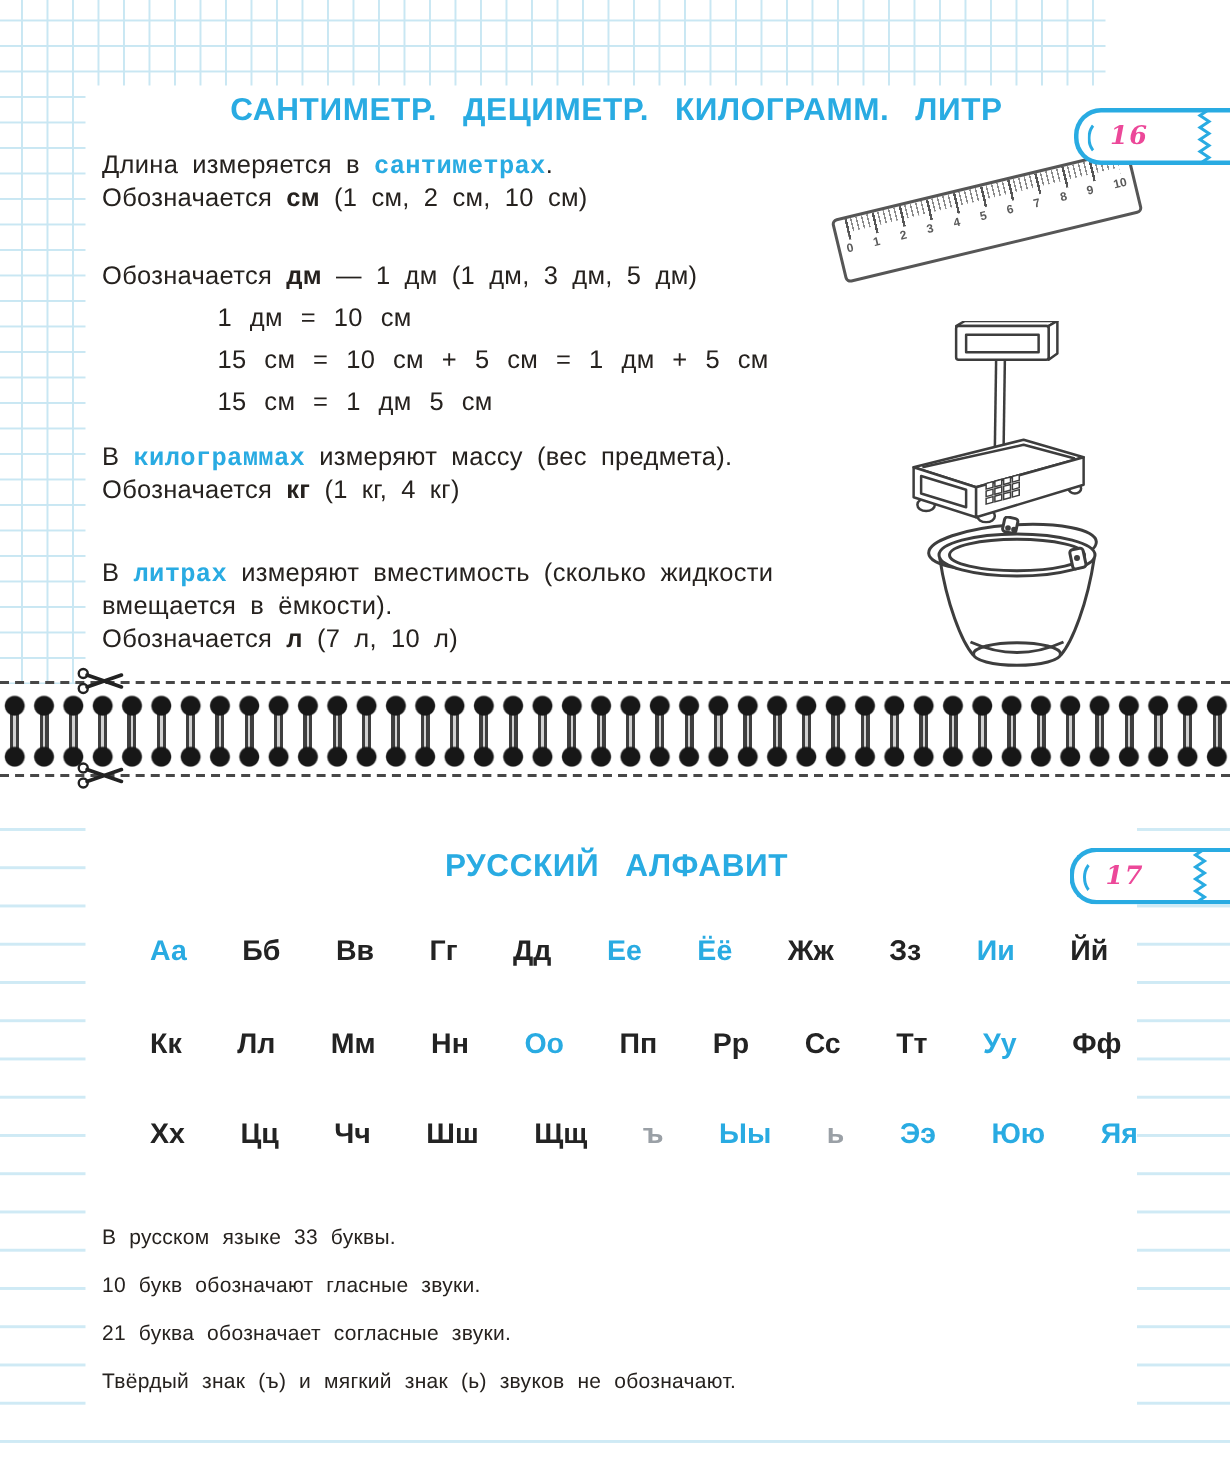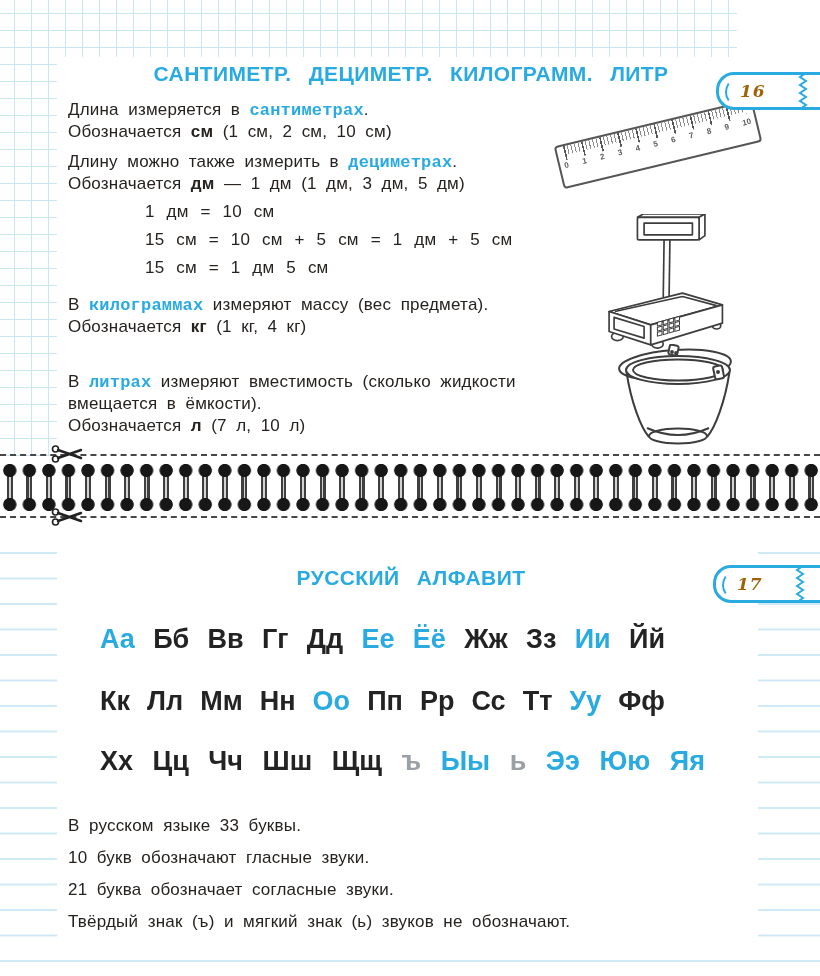--- a/index.html
+++ b/index.html
@@ -18,21 +18,21 @@
   
   .ptitle{position:absolute;left:57px;width:708px;text-align:center;color:#29abe2;
     font-weight:700;font-size:21px;letter-spacing:.4px;word-spacing:11px;}
   .bline{position:absolute;left:68px;font-size:17px;line-height:22px;word-spacing:4.5px;letter-spacing:.2px;white-space:nowrap;}
   .eq{left:145px;word-spacing:7px;}
   .accent{color:#29abe2;font-weight:700;font-family:Liberation Mono, monospace;}
   .b{font-weight:700;}
   
   .badge{position:absolute;height:32px;background:#fff;border:3px solid #29abe2;border-right:none;
     border-radius:18px 0 0 18px;display:flex;align-items:center;}
-  .badge .num{color:#a16207;font-weight:700;font-size:17px;font-style:italic;
+  .badge .num{color:#ec4899;font-weight:700;font-size:17px;font-style:italic;
     font-family:"DejaVu Serif",serif;margin-left:21px;letter-spacing:1px;}
   .badge-arc{position:absolute;left:6px;top:5px;width:14px;height:20px;border:2px solid transparent;
     border-left:2.5px solid #29abe2;border-radius:50%;}
   .badge .zig{position:absolute;left:78px;top:-2px;height:36px;width:12px;}
   
   .cut{position:absolute;left:0;right:0;border-top:2px dashed #474747;}
   .scissors{position:absolute;width:36px;height:20px;}
   
   .rings{position:absolute;left:0;right:0;top:463px;height:49px;}
   .rings .bars{position:absolute;left:0;right:0;top:6px;bottom:6px;
@@ -45,41 +45,40 @@
   
   .ruler{position:absolute;left:556px;top:122px;width:200px;height:40px;background:#fff;
     border:2px solid #565656;border-radius:4px;transform:rotate(-13.5deg);}
   .ruler .minor{position:absolute;left:7px;right:7px;top:0;height:9px;
     background:repeating-linear-gradient(90deg,#8a8a8a 0 1px,transparent 1px 3.72px);}
   .ruler .major{position:absolute;left:7px;right:7px;top:0;height:14px;
     background:repeating-linear-gradient(90deg,#555 0 1.6px,transparent 1.6px 18.6px);}
   .ruler .nums{position:absolute;left:0;right:0;top:15px;display:flex;justify-content:space-between;
     padding:0 4px;font-size:8px;font-weight:700;color:#5a5a5a;}
   
-  .letter-row{position:absolute;left:100px;display:flex;justify-content:space-between;
-    font-size:27px;font-weight:700;color:#232323;}
+  .letter-row{position:absolute;left:100px;display:flex;justify-content:flex-start;
+    font-size:19px;font-weight:700;color:#232323;gap:37px;}
   .letter-row span.blue{color:#29abe2;}
   .letter-row span.gray{color:#9aa0a6;}
-  .fact{position:absolute;left:68px;font-size:17px;word-spacing:4.5px;letter-spacing:.2px;white-space:nowrap;text-align:right;}
+  .fact{position:absolute;left:68px;font-size:14px;word-spacing:4.5px;letter-spacing:.2px;white-space:nowrap;text-align:right;}
   svg{display:block;}
   .lineart{position:absolute;}
 </style>
 </head>
 <body>
 <div class="canvas">
 
 <div class="sheet-top">
   <div class="panel16"></div>
 
   <div class="ptitle" style="top:62px">САНТИМЕТР. ДЕЦИМЕТР. КИЛОГРАММ. ЛИТР</div>
 
   <div class="bline" style="top:99px"><span>Длина измеряется в </span><span class="accent">сантиметрах</span><span>.</span></div>
   <div class="bline" style="top:121px"><span>Обозначается </span><span class="b">см</span><span> (1 см, 2 см, 10 см)</span></div>
 
-  <div class="bline" style="top:151px"><span>Длину можно также измерить в </span><span class="accent">дециметрах</span><span>.</span></div>
   <div class="bline" style="top:173px"><span>Обозначается </span><span class="b">дм</span><span> — 1 дм (1 дм, 3 дм, 5 дм)</span></div>
 
   <div class="bline eq" style="top:201px">1 дм = 10 см</div>
   <div class="bline eq" style="top:229px">15 см = 10 см + 5 см = 1 дм + 5 см</div>
   <div class="bline eq" style="top:257px">15 см = 1 дм 5 см</div>
 
   <div class="bline" style="top:294px"><span>В </span><span class="accent">килограммах</span><span> измеряют массу (вес предмета).</span></div>
   <div class="bline" style="top:316px"><span>Обозначается </span><span class="b">кг</span><span> (1 кг, 4 кг)</span></div>
 
   <div class="bline" style="top:371px"><span>В </span><span class="accent">литрах</span><span> измеряют вместимость (сколько жидкости</span></div>

